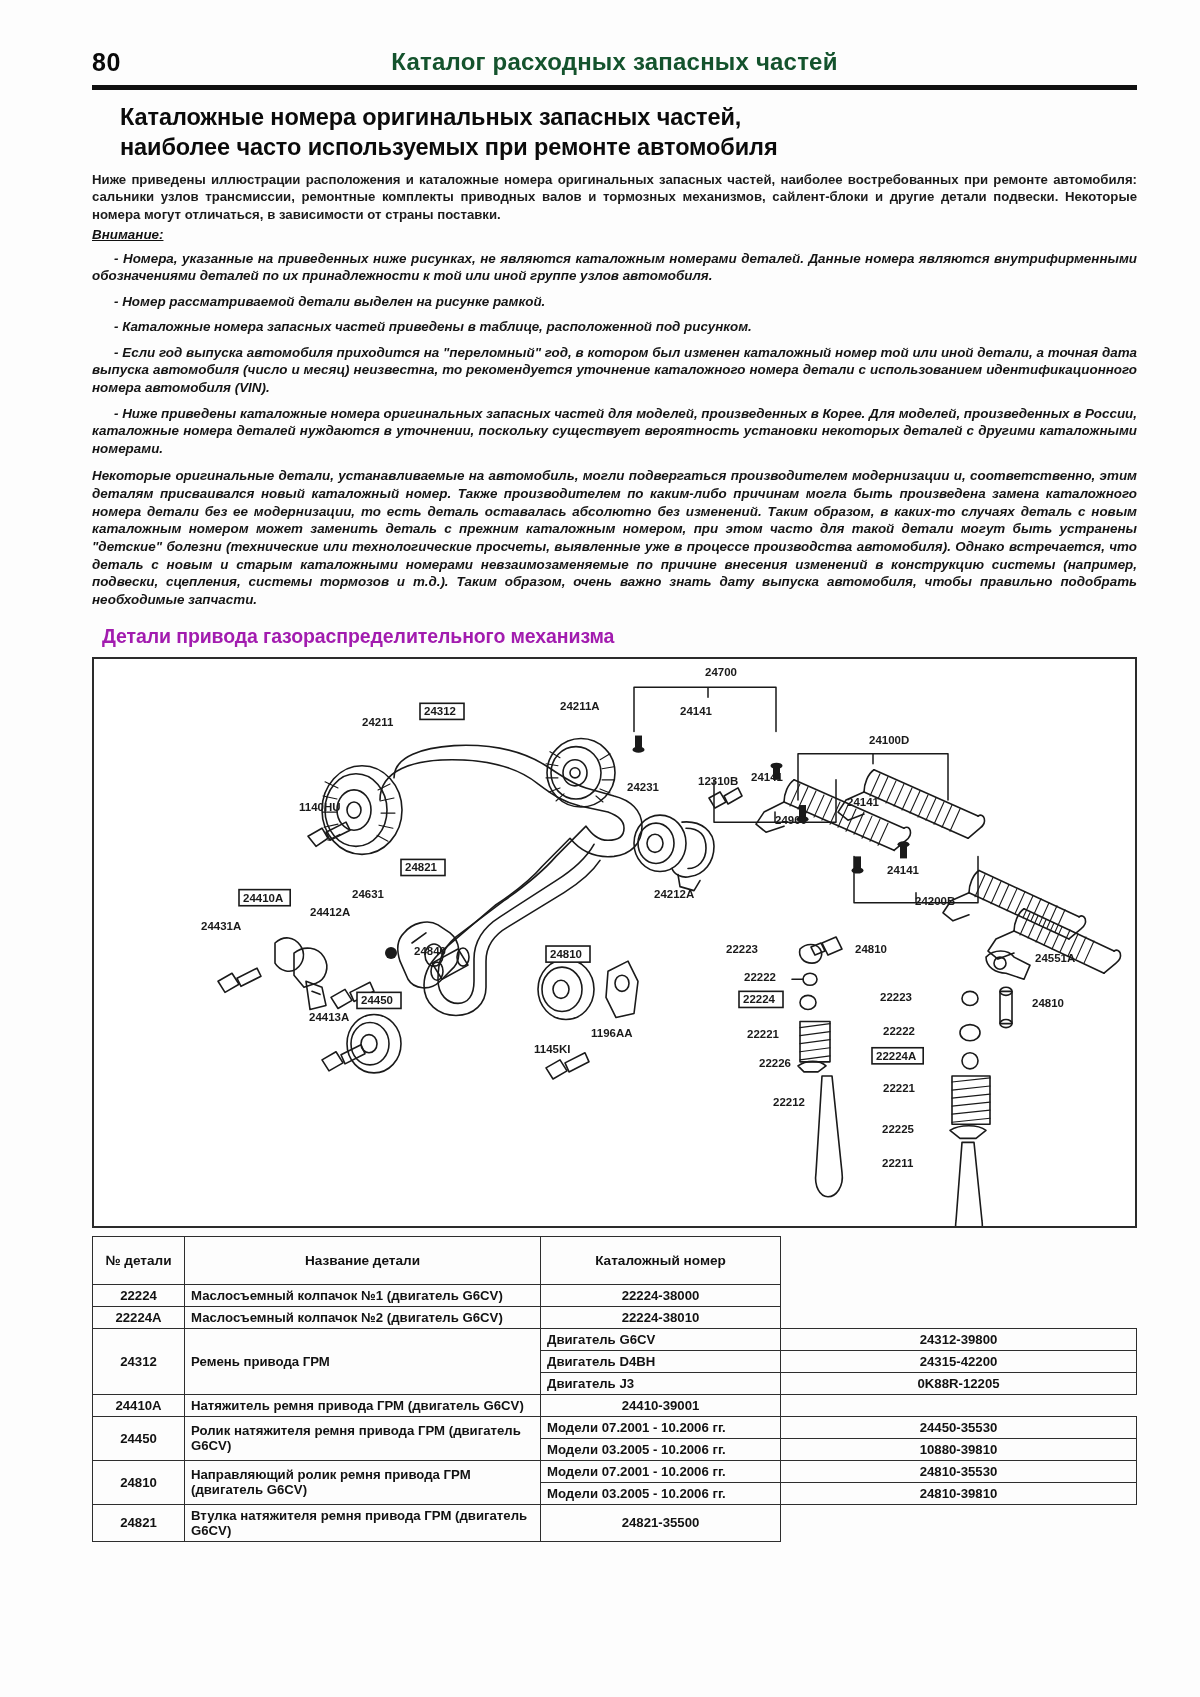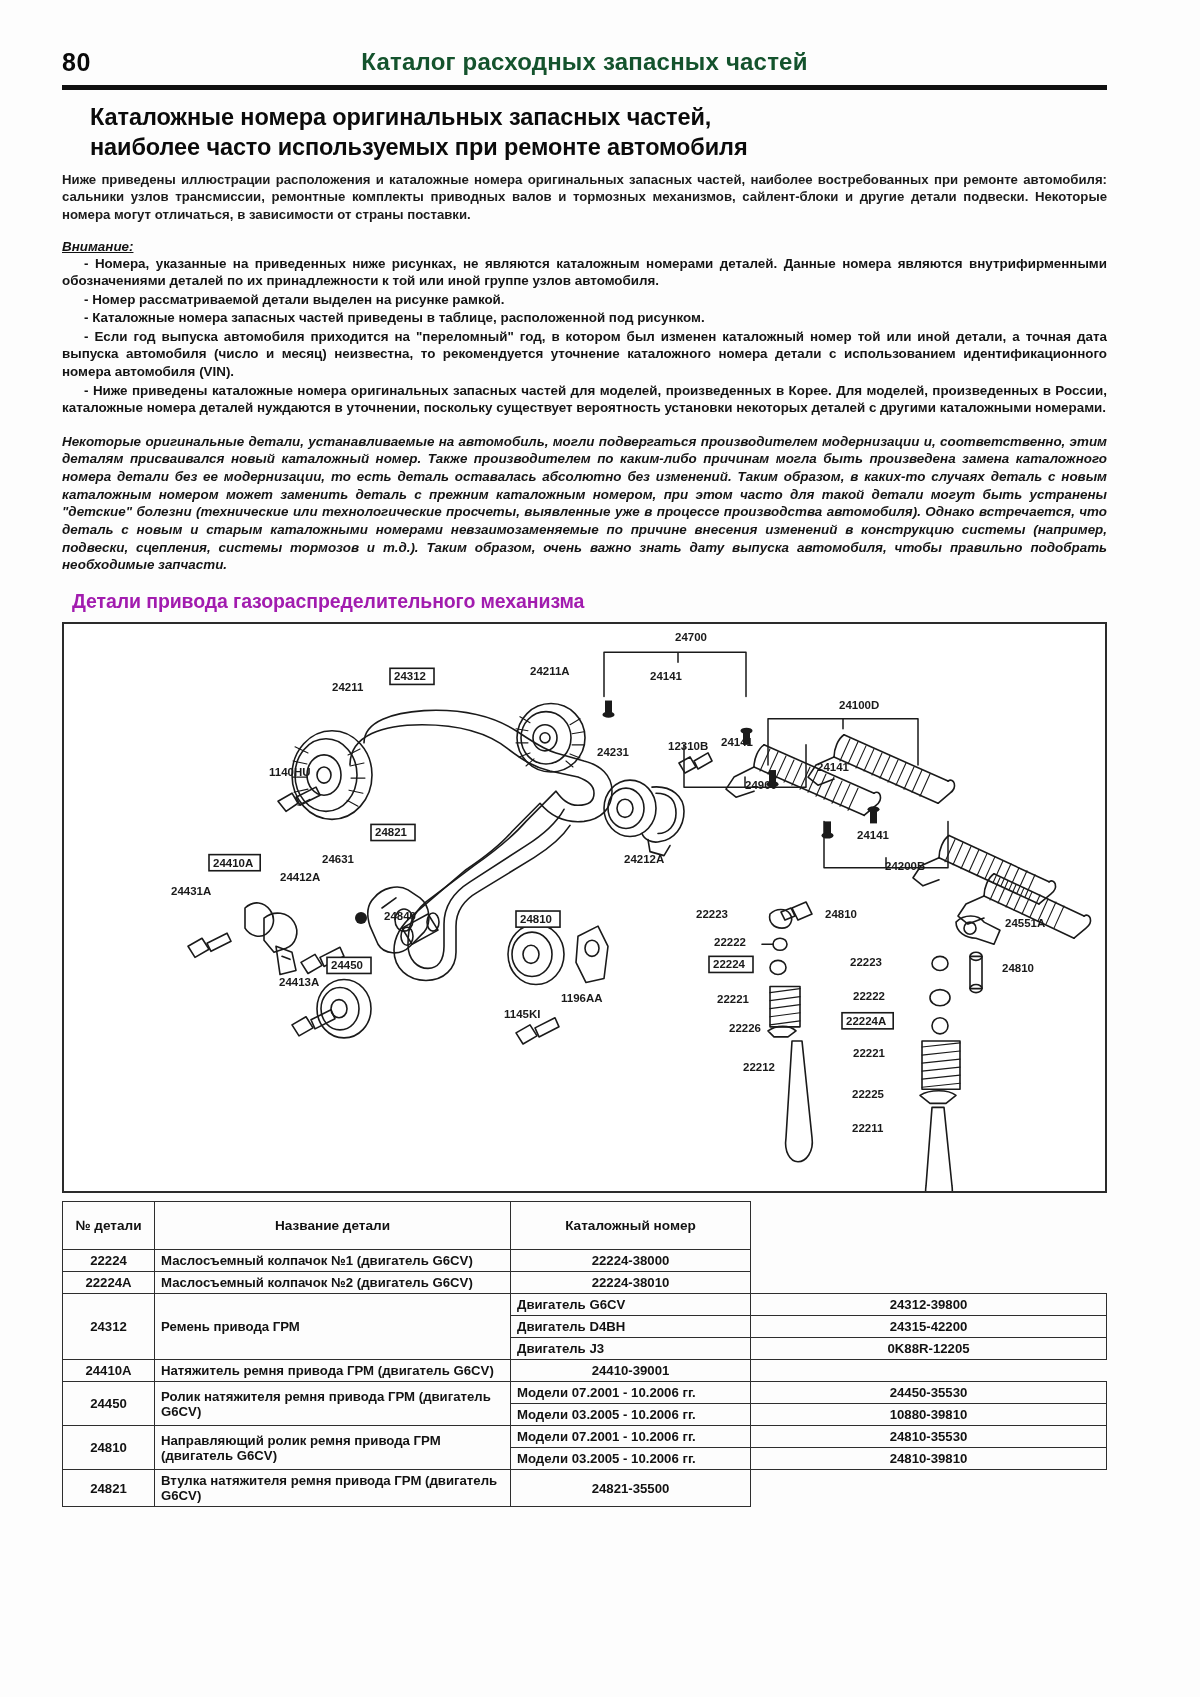--- a/index.html
+++ b/index.html
@@ -14,21 +14,21 @@
   .page {
     position: relative;
     width: 1200px;
     height: 1697px;
     background: #fdfdfd;
     overflow: hidden;
     box-sizing: border-box;
   }
   .content {
     position: absolute;
-    left: 62px;
+    left: 92px;
     top: 48px;
     width: 1045px;
   }
 
   
   .pagehead {
     display: flex;
     align-items: baseline;
     justify-content: flex-start;
     position: relative;
@@ -73,43 +73,44 @@
     text-align: justify;
     margin-top: 9px;
     color: #1b1b1b;
     font-weight: 600;
   }
   .attn {
     font-size: 13.4px;
     font-weight: bold;
     font-style: italic;
     text-decoration: underline;
-    margin-top: 16px;
+    margin-top: 4px;
     color: #111;
   }
   .bullets {
     margin-top: 1px;
   }
   .bullet {
     font-size: 13.4px;
+    font-style: italic;
     font-weight: bold;
     line-height: 1.31;
     text-align: justify;
     text-indent: 22px;
     color: #141414;
-    margin-top: 1px;
+    margin-top: 8px;
   }
   .para-ital {
     font-size: 13.4px;
     font-style: italic;
     font-weight: bold;
     line-height: 1.32;
     text-align: justify;
     color: #141414;
-    margin-top: 16px;
+    margin-top: 10px;
   }
 
   .section-title {
     margin-top: 16px;
     font-size: 19.5px;
     font-weight: bold;
     color: #a21caf;
     letter-spacing: -0.1px;
     margin-left: 10px;
   }

